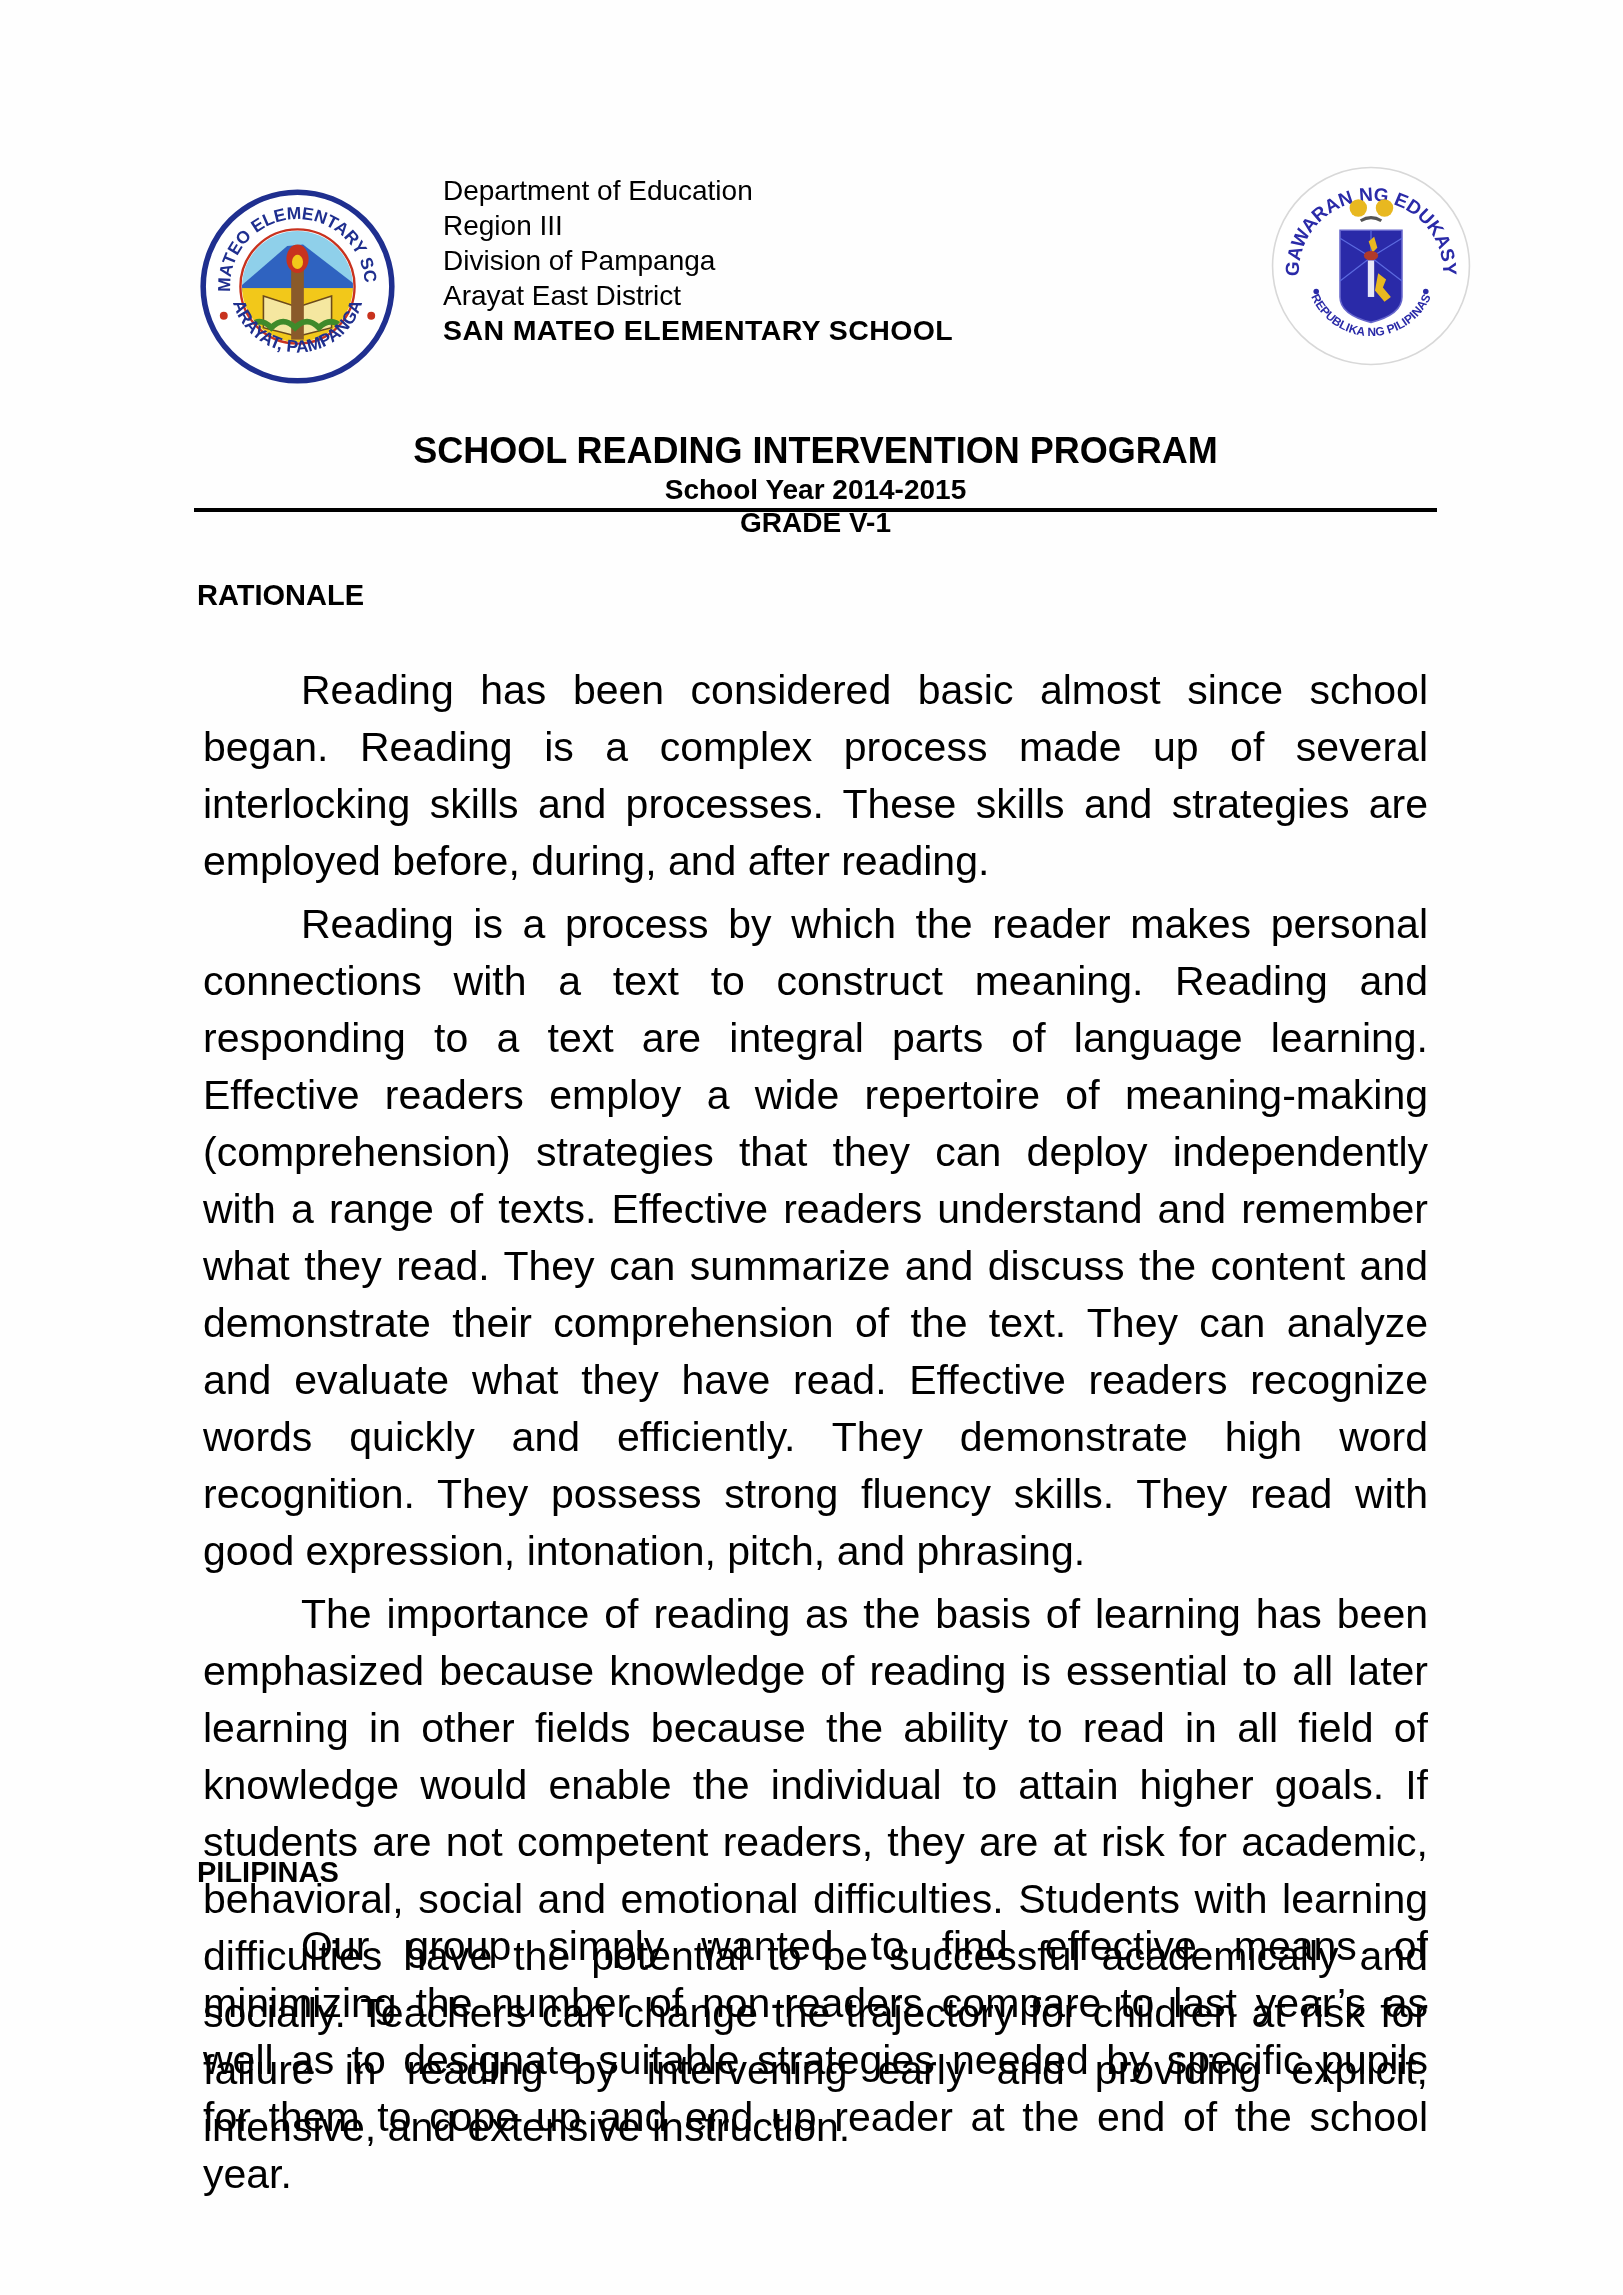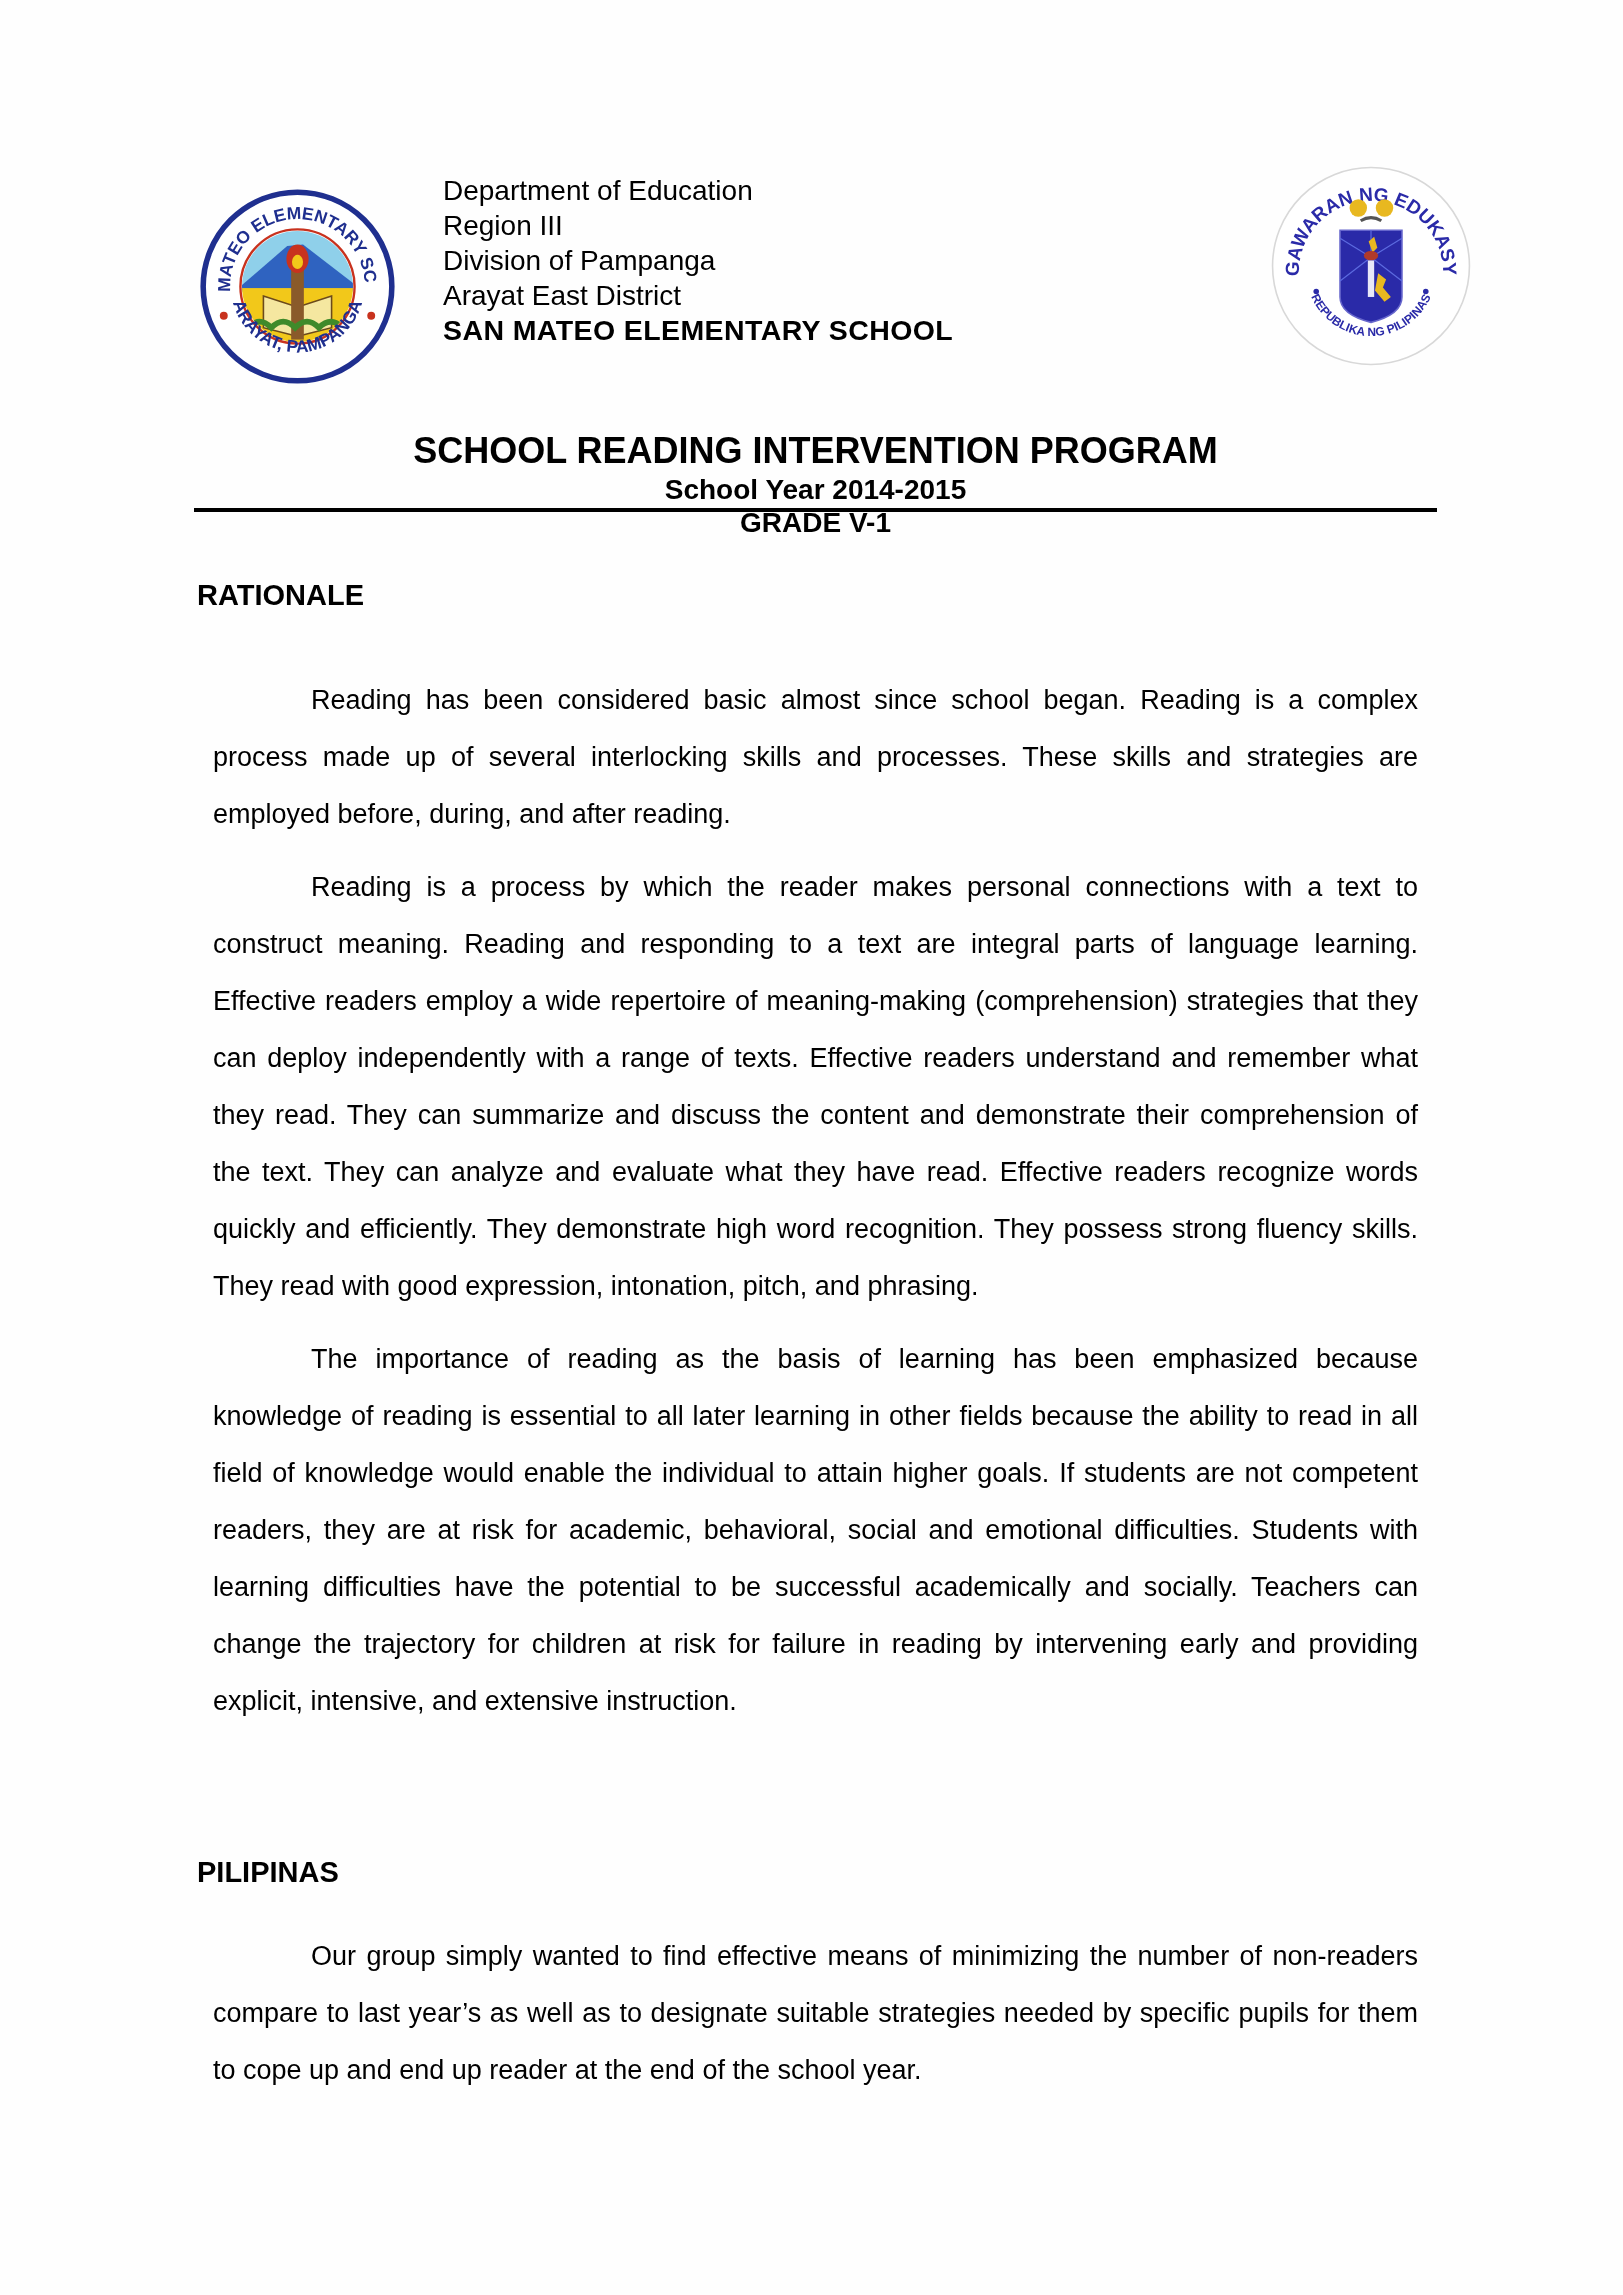--- a/index.html
+++ b/index.html
@@ -29,21 +29,21 @@
 
   
   .title-block { position: absolute; left: 0; top: 416px; width: 1237px; text-align: center; margin-top: 13px; }
   .title { font-weight: bold; font-size: 36px; line-height: 44px; }
   .subtitle { font-weight: bold; font-size: 28px; line-height: 33px; }
 
   
   .section-heading { position: absolute; left: 0; font-weight: bold; font-size: 29px; line-height: 35px; }
   .section-body { position: absolute; left: 0; width: 1237px; }
   .para {
-    font-size: 27px; line-height: 57px; text-align: justify; margin: 16px;
+    font-size: 41px; line-height: 57px; text-align: justify; margin: 6px;
     text-indent: 98px;
   }
 </style>
 </head>
 <body>
 
 <div class="page">
 
   <div class="header">
 

